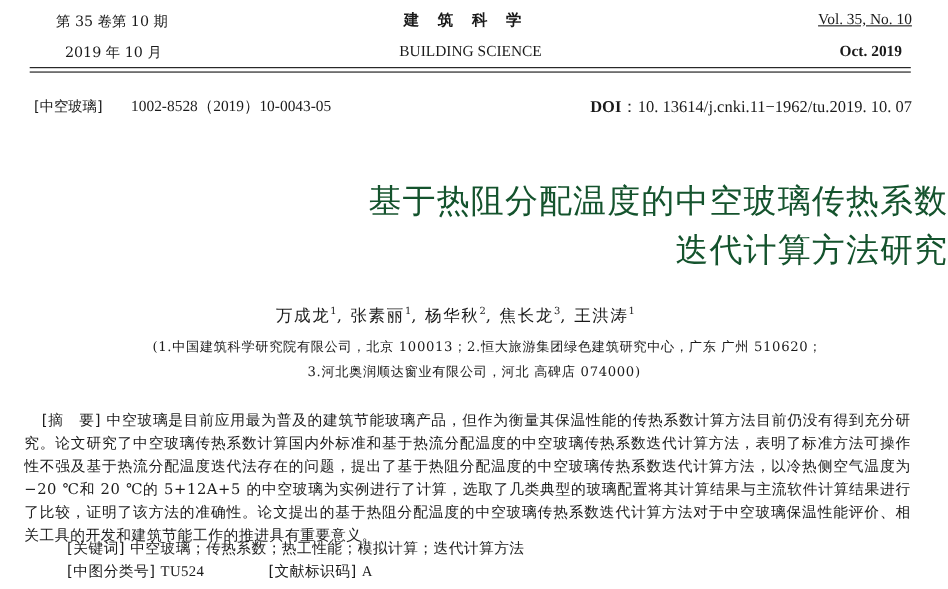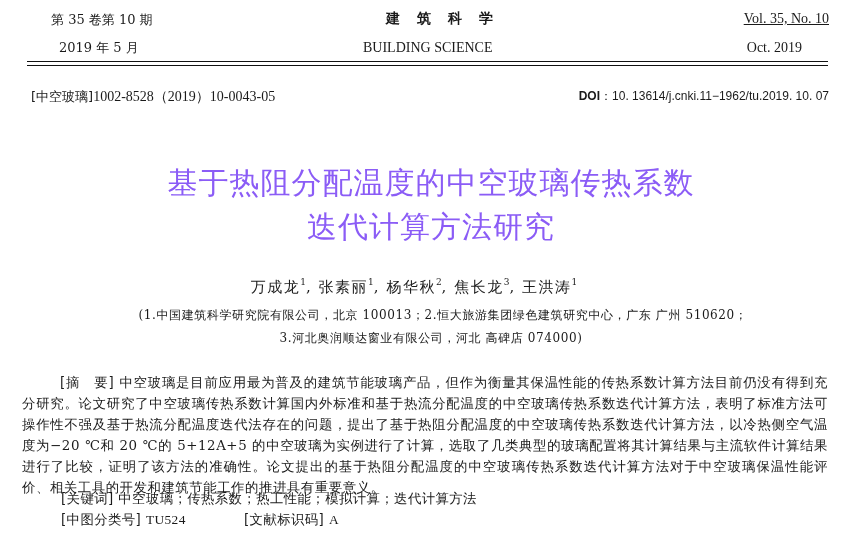--- a/index.html
+++ b/index.html
@@ -5,44 +5,44 @@
   html, body { margin: 0; padding: 0; background: #ffffff; }
   body { width: 862px; height: 535px; position: relative; overflow: hidden; color: #1a1a1a;
          font-family: "DejaVu Serif", "Liberation Serif", serif; }
   .abs { position: absolute; white-space: nowrap; }
   .hdr { font-size: 13px; margin-left: 24px; }
   .hdr-latin { font-family: "Liberation Serif", serif; font-size: 14px; }
   .journal-cn { font-size: 14px; letter-spacing: 17px; font-weight: bold; }
   .rule { position: absolute; left: 27px; width: 801px; height: 0; border-top: 1.6px solid #111; }
   .artno { font-size: 13px; }
   .artno .lbl { font-family: "DejaVu Sans", sans-serif; }
-  .artno .val { font-family: "Liberation Serif", serif; font-size: 14px; }
-  .doi { font-family: Liberation Sans, sans-serif; font-size: 12px; }
+  .artno .val { font-family: "Liberation Serif", serif; font-size: 14px; padding-left: 26px; }
+  .doi { font-family: Liberation Serif, serif; font-size: 15px; }
   .doi b { font-weight: bold; }
-  .title { left: 0; width: 862px; text-align: center; font-family: Liberation Mono, monospace;
-           font-size: 30px; letter-spacing: 1px; color: #8b5cf6; }
+  .title { left: 0; width: 862px; text-align: right; font-family: Liberation Mono, monospace;
+           font-size: 30px; letter-spacing: 1px; color: #14532d; }
   .authors { left: 0; width: 828px; text-align: center; font-size: 15px; letter-spacing: 1.5px; }
   .authors sup { font-size: 9px; letter-spacing: 0; vertical-align: 7px; line-height: 0; }
   .affil { left: 0; width: 862px; text-align: center; font-size: 12px; letter-spacing: 0.6px; }
   .abstract { left: 22px; width: 806px; font-size: 13.4px; line-height: 21px; white-space: normal;
               text-align: justify; letter-spacing: 0.55px; }
-  .abstract .lbl { font-family: "DejaVu Sans", sans-serif; margin-left: 38px; }
+  .abstract .lbl { font-family: "DejaVu Sans", sans-serif; margin-left: 16px; }
   .kw { font-size: 13.4px; letter-spacing: 0.4px; }
   .kw .lbl { font-family: "DejaVu Sans", sans-serif; }
   .latin { font-family: "Liberation Serif", serif; }
 </style>
 </head>
 <body>
 
 <div class="abs hdr" style="left:27px; top:11px;">第 35 卷第 10 期</div>
-<div class="abs hdr" style="left:35px; top:39px;">2019 年 5 月</div>
-<div class="abs journal-cn" style="left:386px; top:10px;text-align:right;">建筑科学</div>
+<div class="abs hdr" style="left:35px; top:39px;">2019 年 10 月</div>
+<div class="abs journal-cn" style="left:367px; top:10px;text-align:right;">建筑科学</div>
 <div class="abs hdr-latin" style="left:363px; top:40px;">BUILDING SCIENCE</div>
 <div class="abs hdr-latin" style="right:33px; top:11px;text-decoration:underline;">Vol. 35, No. 10</div>
-<div class="abs hdr-latin" style="right:60px; top:40px;">Oct. 2019</div>
+<div class="abs hdr-latin" style="right:42px; top:40px;font-weight:bold;">Oct. 2019</div>
 <div class="rule" style="top:61px;"></div>
 <div class="rule" style="top:64.5px; border-top-width:1px;"></div>
 
 <div class="abs artno" style="left:31px; top:88px;">
   <span class="lbl">[中空玻璃]</span><span class="val">1002-8528（2019）10-0043-05</span>
 </div>
 <div class="abs doi" style="right:33px; top:88px;">
   <b>DOI</b><span>：10. 13614/j.cnki.11−1962/tu.2019. 10. 07</span>
 </div>
 

